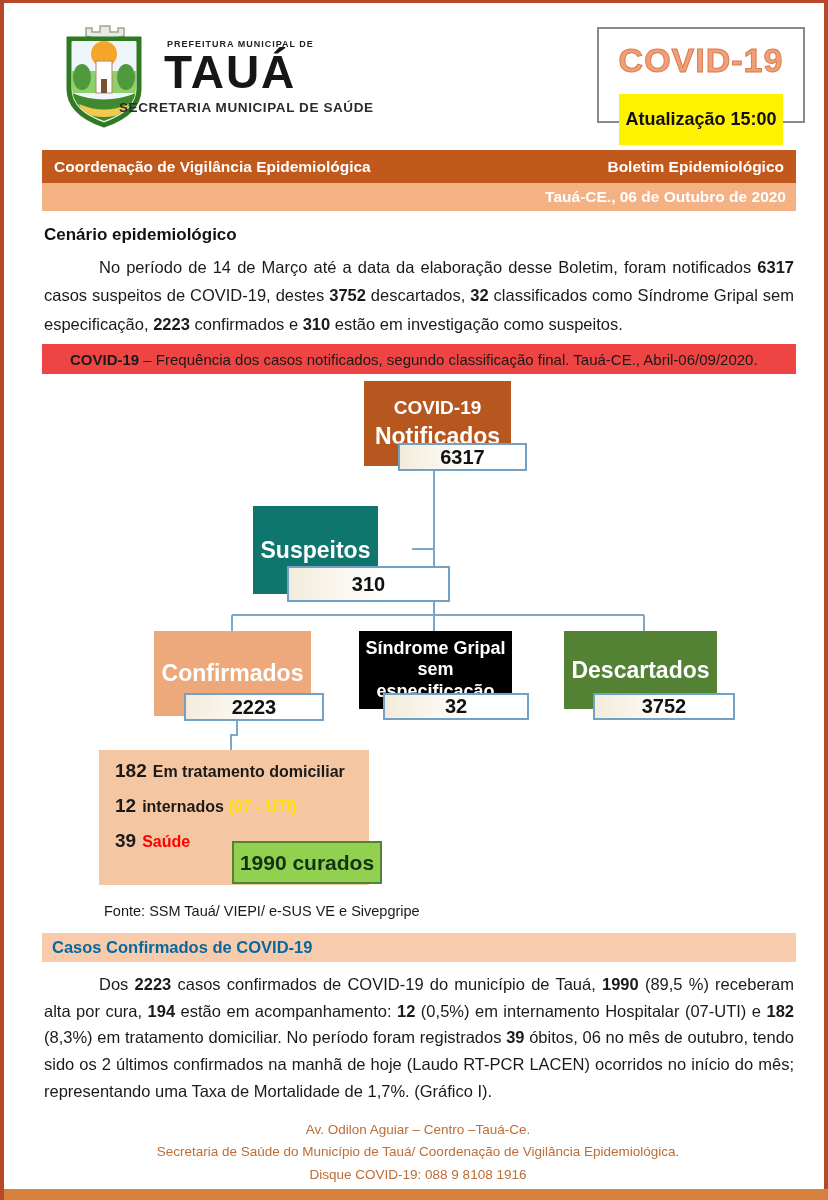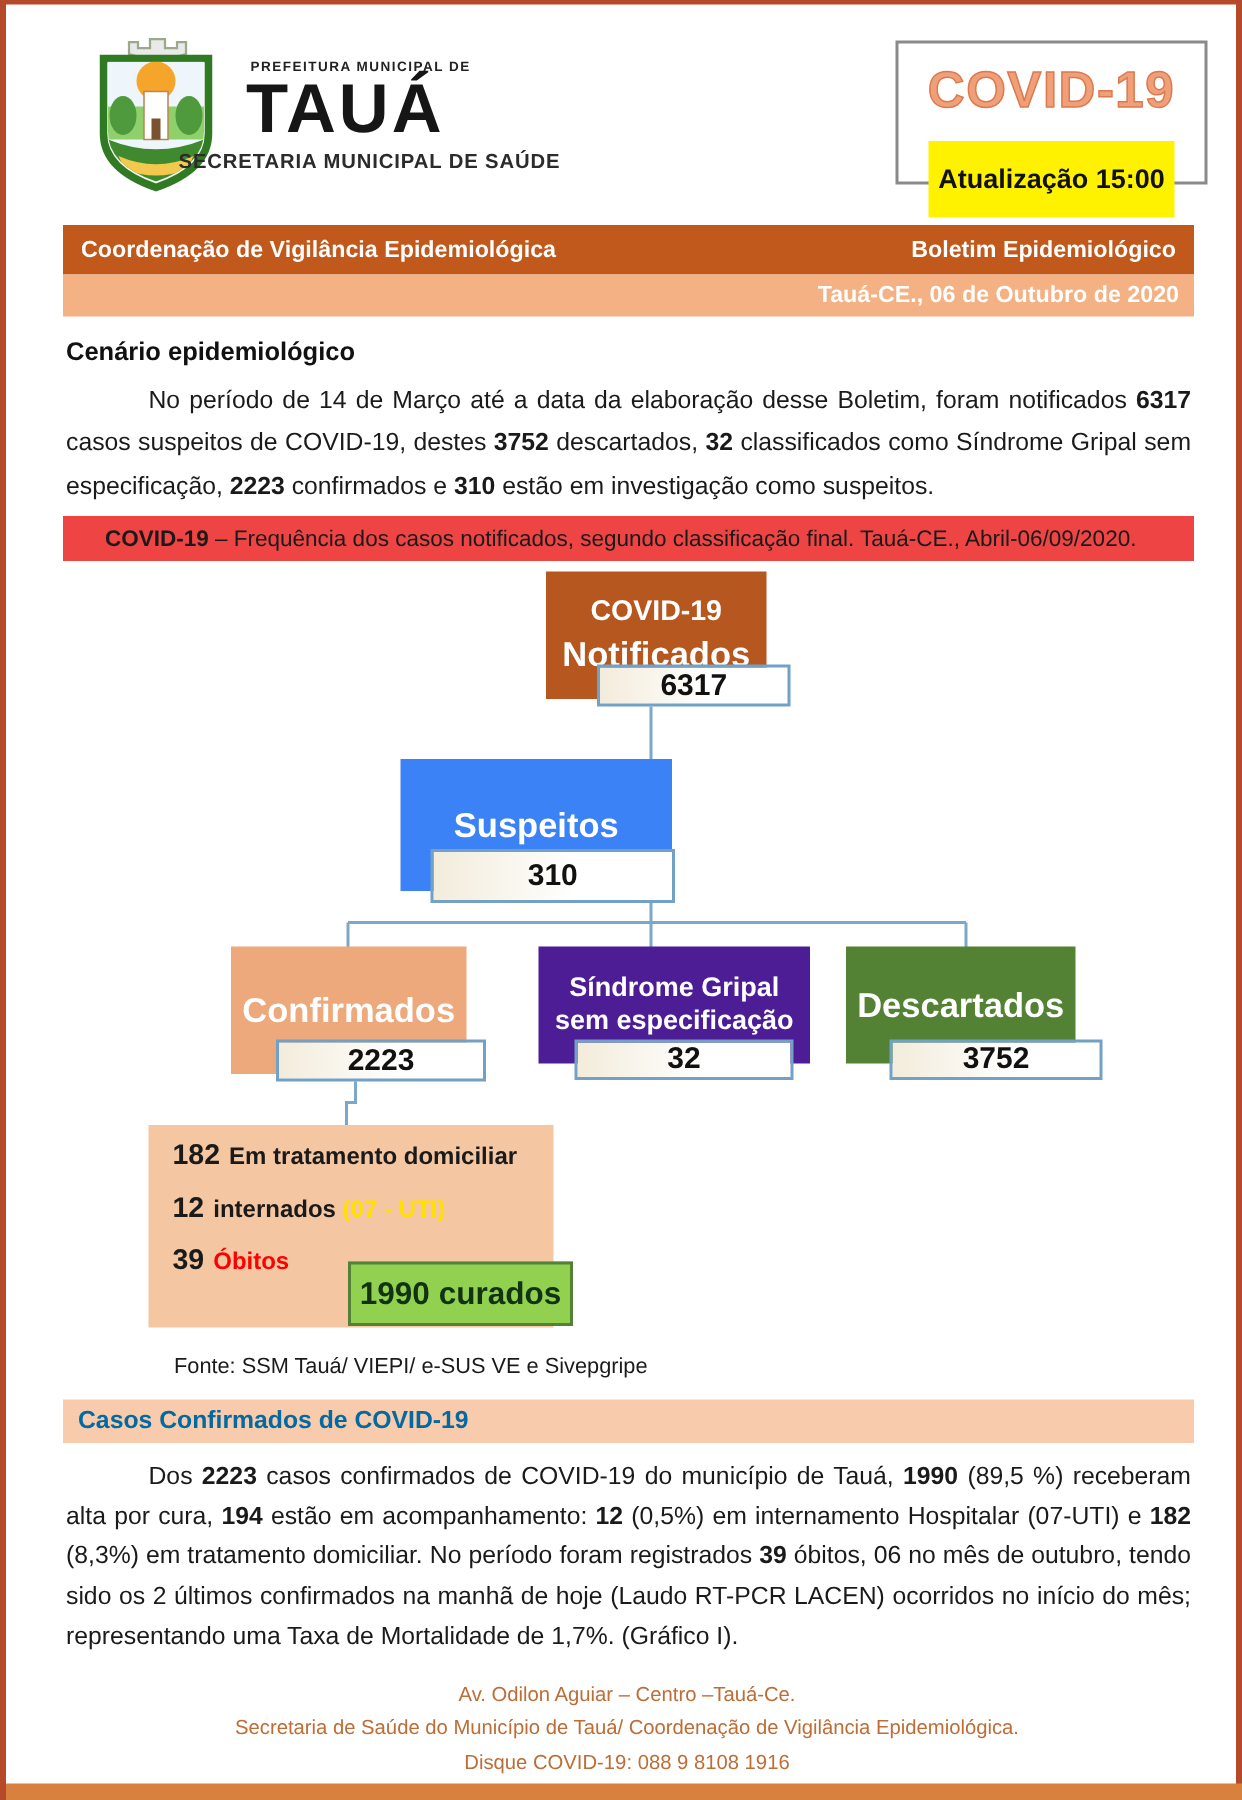--- a/index.html
+++ b/index.html
@@ -102,55 +102,55 @@
         <polyline points="233,346 233,360 227,360 227,375"></polyline>
       </g>
     </svg>
 
     <div class="abs node" style="left:360px;top:6px;width:147px;height:85px;background:#b5571e;z-index:2;">
       <div style="font-size:19px;">COVID-19</div>
       <div style="font-size:23px;margin-top:4px;">Notificados</div>
     </div>
     <div class="abs vbox" style="left:394px;top:68px;width:129px;height:28px;">6317</div>
 
-    <div class="abs node" style="left:263px;top:131px;width:181px;height:88px;background:#3b82f6;z-index:2;">
+    <div class="abs node" style="left:249px;top:131px;width:125px;height:88px;background:#0f766e;z-index:2;">
       <div style="font-size:23px;">Suspeitos</div>
     </div>
     <div class="abs vbox" style="left:283px;top:191px;width:163px;height:36px;">310</div>
 
     <div class="abs node" style="left:150px;top:256px;width:157px;height:85px;background:#eda87b;z-index:2;">
       <div style="font-size:23px;">Confirmados</div>
     </div>
     <div class="abs vbox" style="left:180px;top:318px;width:140px;height:28px;">2223</div>
 
-    <div class="abs node" style="left:355px;top:256px;width:181px;height:78px;background:#4c1d95;z-index:2;">
+    <div class="abs node" style="left:355px;top:256px;width:153px;height:78px;background:#000000;z-index:2;">
       <div style="font-size:18px;line-height:1.2;">Síndrome Gripal</div>
       <div style="font-size:18px;line-height:1.2;">sem especificação</div>
     </div>
     <div class="abs vbox" style="left:379px;top:318px;width:146px;height:27px;">32</div>
 
     <div class="abs node" style="left:560px;top:256px;width:153px;height:78px;background:#548235;z-index:2;">
       <div style="font-size:23px;">Descartados</div>
     </div>
     <div class="abs vbox" style="left:589px;top:318px;width:142px;height:27px;">3752</div>
 
     <div class="abs details" style="left:95px;top:375px;width:270px;height:135px;z-index:2;">
       <div class="drow">
         <span class="num">182</span><span>Em tratamento domiciliar</span>
       </div>
       <div class="drow">
         <span class="num">12</span><span>internados</span> <span class="extra">(07 - UTI)</span>
       </div>
       <div class="drow">
-        <span class="num">39</span><span class="obitos">Óbitos</span>
+        <span class="num">39</span><span class="obitos">Saúde</span>
       </div>
     </div>
     <div class="abs cured" style="left:228px;top:466px;width:150px;height:43px;">1990 curados</div>
 
-    <div class="abs fonte" style="left:112px;top:528px;">Fonte: SSM Tauá/ VIEPI/ e-SUS VE e Sivepgripe</div>
+    <div class="abs fonte" style="left:100px;top:528px;">Fonte: SSM Tauá/ VIEPI/ e-SUS VE e Sivepgripe</div>
   </div>
 
   <div class="abs section-bar" style="left:38px;top:930px;width:754px;height:29px;">
     <span>Casos Confirmados de COVID-19</span>
   </div>
 
   <div class="abs para" style="left:40px;top:968px;width:750px;line-height:1.62;">
     <span>Dos </span><b>2223</b><span> casos confirmados de COVID-19 do município de Tauá, </span><b>1990</b><span> (89,5 %) receberam alta por cura, </span><b>194</b><span> estão em acompanhamento: </span><b>12</b><span> (0,5%) em internamento Hospitalar (07-UTI) e </span><b>182</b><span> (8,3%) em tratamento domiciliar. No período foram registrados </span><b>39</b><span> óbitos, 06 no mês de outubro, tendo sido os 2 últimos confirmados na manhã de hoje (Laudo RT-PCR LACEN) ocorridos no início do mês; representando uma Taxa de Mortalidade de 1,7%.  (Gráfico I).</span>
   </div>
 

